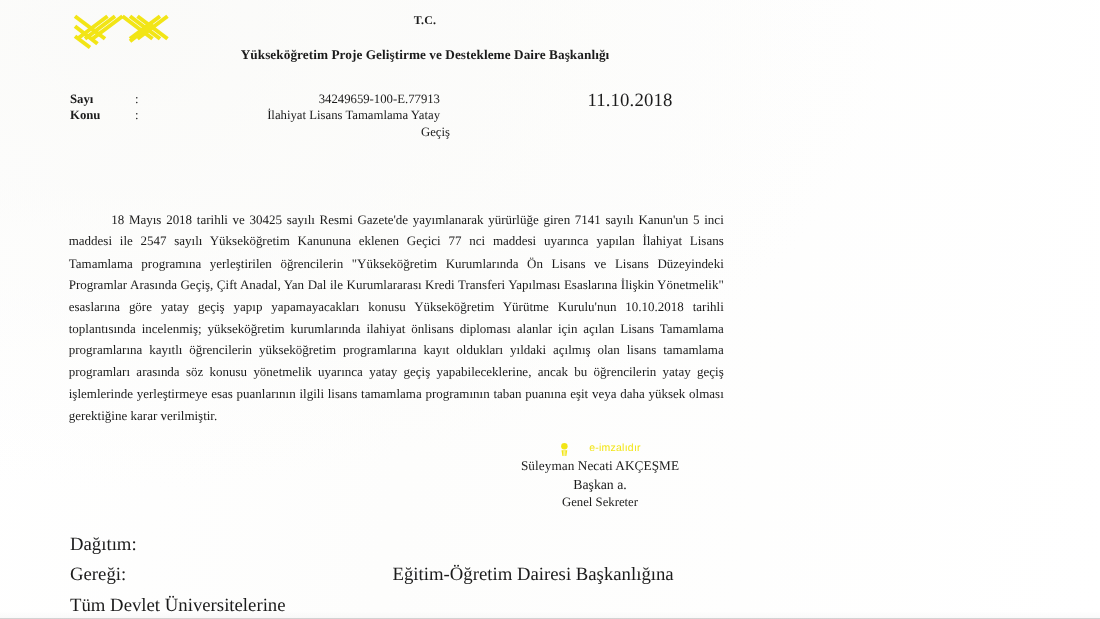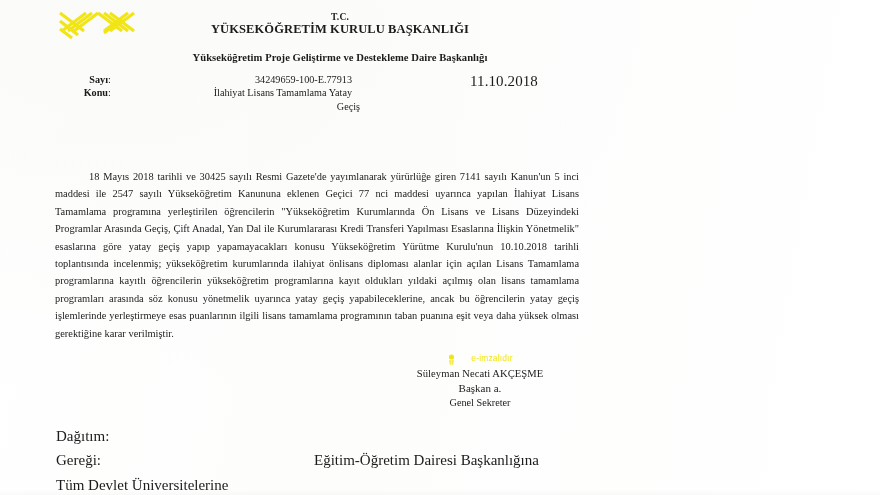--- a/index.html
+++ b/index.html
@@ -82,21 +82,20 @@
     line-height: 1.32;
   }
   .meta-row {
     display: flex;
     align-items: flex-start;
   }
   .meta-label {
     width: 52px;
     font-weight: bold;
     flex: 0 0 52px;
-    text-align: right;
   }
   .meta-colon {
     flex: 0 0 4px;
   }
   .meta-value {
     flex: 1 1 auto;
     max-width: 240px;
     text-align: right;
   }
   .meta-value-2 {
@@ -236,21 +235,20 @@
         <line x1="52" y1="3" x2="76" y2="21"></line>
         <line x1="70" y1="3" x2="46" y2="21"></line>
         <line x1="76" y1="3" x2="52" y2="21"></line>
         <line x1="64" y1="9" x2="46" y2="23"></line>
       </g>
     </svg>
   </div>
 
   <div class="letterhead">
     <div class="lh-tc">T.C.</div>
-    <div class="lh-main">YÜKSEKÖĞRETİM KURULU BAŞKANLIĞI</div>
     <div class="lh-sub">Yükseköğretim Proje Geliştirme ve Destekleme Daire Başkanlığı</div>
   </div>
 
   <div class="meta">
     <div class="meta-row">
       <span class="meta-label">Sayı</span>
       <span class="meta-colon">:</span>
       <span class="meta-value">34249659-100-E.77913</span>
     </div>
     <div class="meta-row">

